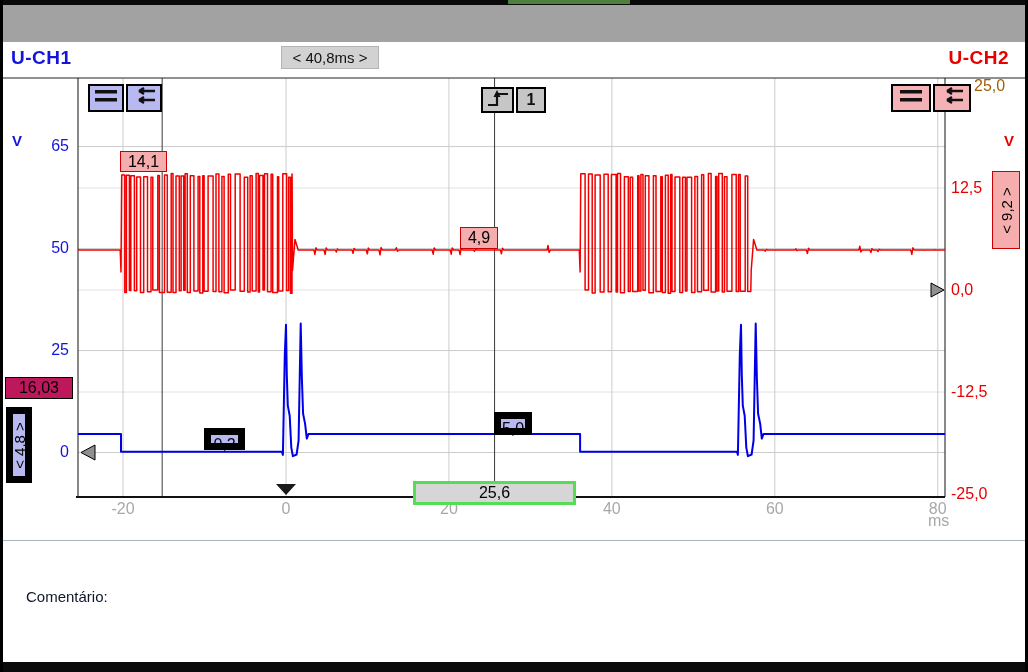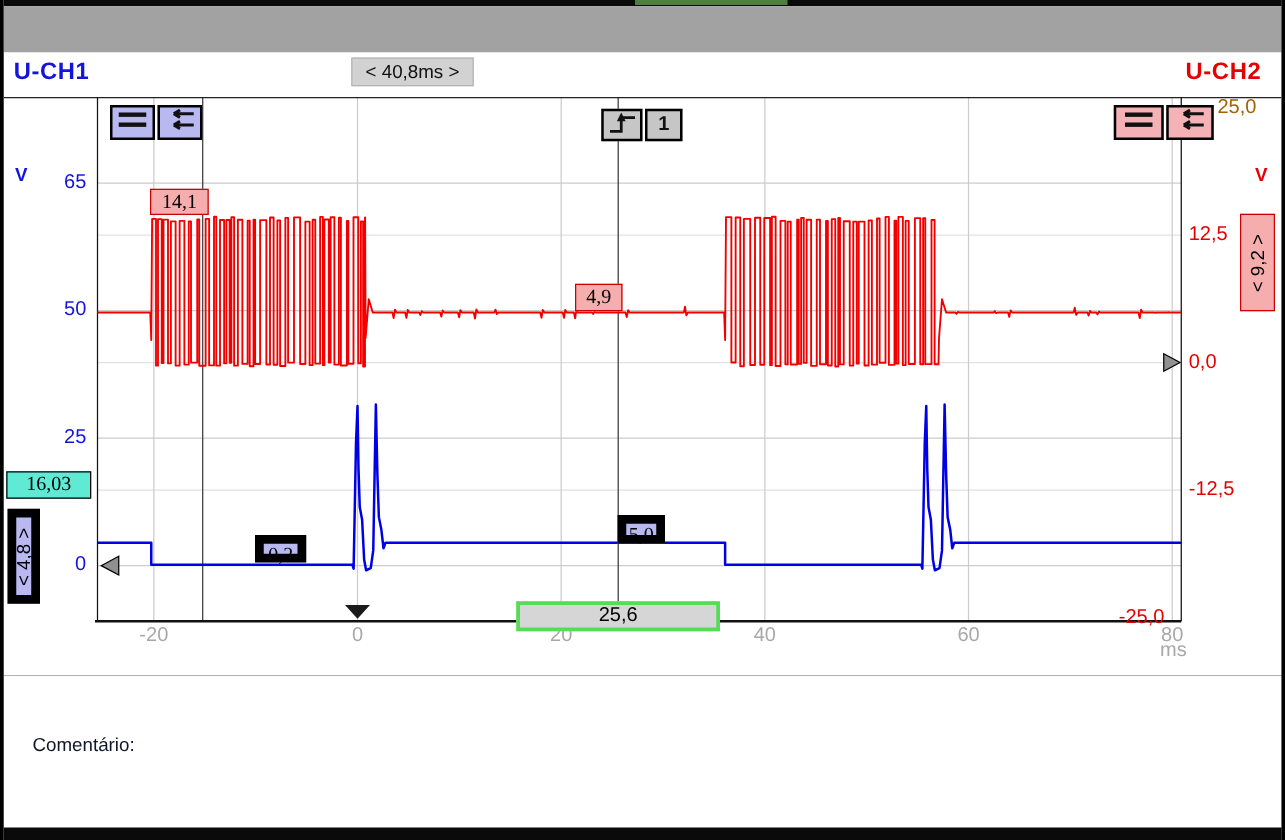--- a/index.html
+++ b/index.html
@@ -21,25 +21,25 @@
     left:278px; top:46px; width:98px; height:23px; background:#d2d2d2;
     border:1px solid #b4b4b4; text-align:center; font-size:15px; line-height:21px; color:#111;
   }
   svg#scope { left:0; top:0; width:1028px; height:672px; pointer-events:none; }
   .scope-btn { height:28px; border:2px solid #000; display:flex; align-items:center; justify-content:center; }
   .btn-blue { background:#b9b9f2; }
   .btn-pink { background:#f4b2b6; }
   .btn-gray { background:#c6c6c6; }
   .trig-src { font-size:16px; font-weight:bold; color:#111; }
   .readout {
-    font-size:16px; color:#000; text-align:center; line-height:19px;font-family:Liberation Serif, serif;
+    font-size:16px; color:#000; text-align:center; line-height:19px;
   }
   .ro-blue { background:#b9b9f2; border:7px solid #000000; }
   .ro-pink { background:#f6adad; border:1px solid #cc0000; }
-  .ro-gray { background:#5eead4; border:1px solid #000; }
+  .ro-gray { background:#be185d; border:1px solid #000; }
   #ro-ch2-c1 { left:117px; top:151px; width:47px; height:21px; }
   #ro-ch2-c2 { left:457px; top:227px; width:38px; height:22px; }
   #ro-ch1-c1 { left:160px; top:428px; width:41px; height:22px;margin-left:41px; }
   #ro-ch1-c2 { left:491px; top:412px; width:38px; height:23px; }
   #ro-ch1-scale { left:2px; top:377px; width:68px; height:22px; font-size:16px; }
   .rot-box { display:flex; align-items:center; justify-content:center; font-size:15px; }
   .rot-box span { transform:rotate(-90deg); white-space:nowrap; }
   #ro-ch1-delta { left:3px; top:407px; width:26px; height:76px; }
   #ro-ch2-delta { left:989px; top:171px; width:28px; height:78px; }
   #cursor1-time-btn {
@@ -161,21 +161,21 @@
   <div class="abs axis-unit" style="left:1001px;top:132px;color:#e60000;">V</div>
   <div class="abs" id="tick-layer">
       <span style="left:30px;top:136.57500000000005px;width:36px;text-align:right;color:#1414dc;">65</span>
       <span style="left:30px;top:238.55px;width:36px;text-align:right;color:#1414dc;">50</span>
       <span style="left:30px;top:340.525px;width:36px;text-align:right;color:#1414dc;">25</span>
       <span style="left:30px;top:442.5px;width:36px;text-align:right;color:#1414dc;">0</span>
       <span style="left:971px;top:77px;color:#a16207;">25,0</span>
       <span style="left:948px;top:179px;color:#e60000;">12,5</span>
       <span style="left:948px;top:281px;color:#e60000;">0,0</span>
       <span style="left:948px;top:383px;color:#e60000;">-12,5</span>
-      <span style="left:892px;top:485px;color:#e60000;">-25,0</span>
+      <span style="left:948px;top:485px;color:#e60000;">-25,0</span>
       <span style="left:100.06px;top:500px;width:40px;text-align:center;color:#a8a8a8;">-20</span>
       <span style="left:263px;top:500px;width:40px;text-align:center;color:#a8a8a8;">0</span>
       <span style="left:425.94px;top:500px;width:40px;text-align:center;color:#a8a8a8;">20</span>
       <span style="left:588.88px;top:500px;width:40px;text-align:center;color:#a8a8a8;">40</span>
       <span style="left:751.8199999999999px;top:500px;width:40px;text-align:center;color:#a8a8a8;">60</span>
       <span style="left:914.76px;top:500px;width:40px;text-align:center;color:#a8a8a8;">80</span>
     </div>
   <div class="abs" id="ms-label">ms</div>
 
   <div class="abs readout ro-pink" id="ro-ch2-c1">14,1</div>

